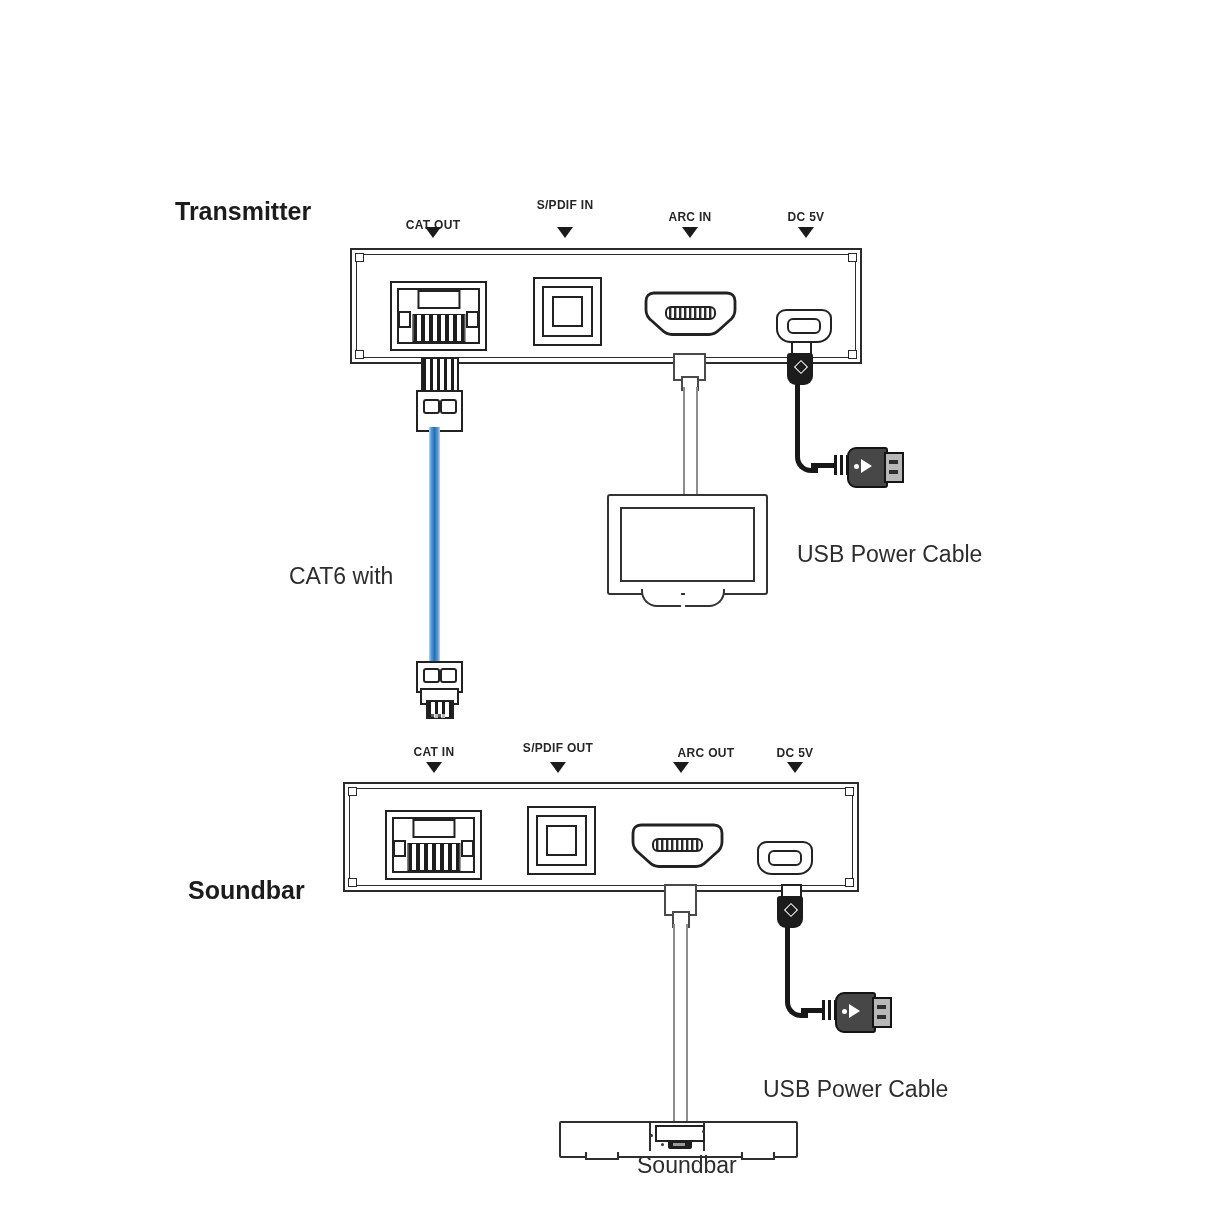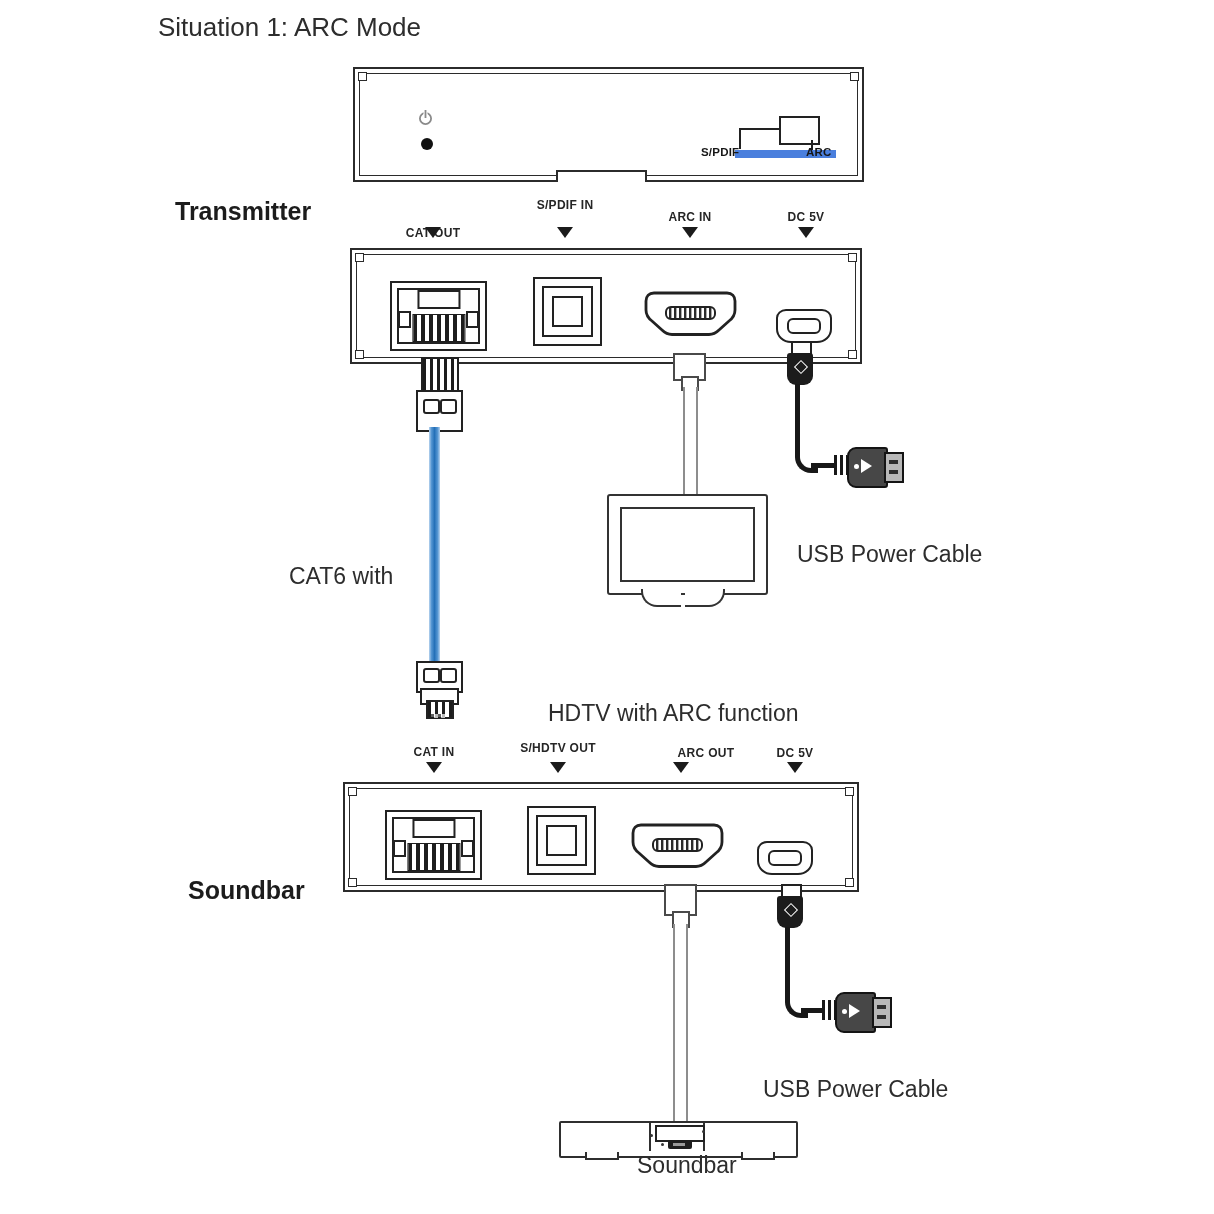--- a/index.html
+++ b/index.html
@@ -50,46 +50,25 @@
   .wneck{position:absolute;border:2px solid #222;background:#fff}
   .sb{position:absolute;border:2.5px solid #2f2f2f;border-radius:2px;background:#fff}
   .sbfoot{position:absolute;border:2px solid #2f2f2f;border-top:none;background:#fff;height:6px;width:30px}
   .dot{position:absolute;width:3px;height:3px;background:#333;border-radius:50%}
 </style>
 </head>
 <body>
 
 <div id="canvas">
 
-  <div class="lbl title" style="left:158px;top:12px">Situation 1: ARC Mode</div>
-
-  <div class="box" style="left:353px;top:67px;width:507px;height:111px">
-    <div class="inner"></div>
-    <div class="corner" style="left:3px;top:3px"></div>
-    <div class="corner" style="right:3px;top:3px"></div>
-    <svg style="position:absolute;left:62px;top:39px" width="17" height="19">
-      <circle cx="8.5" cy="10.5" r="5.6" stroke="#8a8a8a" fill="none" stroke-width="1.8"></circle>
-      <line x1="8.5" y1="8" x2="8.5" y2="2" stroke="#ffffff" stroke-width="4"></line>
-      <line x1="8.5" y1="2" x2="8.5" y2="10" stroke="#8a8a8a" stroke-width="1.8"></line>
-    </svg>
-    <div class="led" style="left:66px;top:69px"></div>
-
-    <div class="line" style="left:384px;top:59px;width:42px;height:2px"></div>
-    <div class="line" style="left:384px;top:59px;width:2px;height:21px"></div>
-    <div class="switchrect" style="left:424px;top:47px;width:37px;height:25px"></div>
-    <div class="line" style="left:456px;top:71px;width:2px;height:10px"></div>
-    <div class="bluebar" style="left:380px;top:81px;width:101px;height:8px"></div>
-    <div class="swlbl" style="left:346px;top:77px">S/PDIF</div>
-    <div class="swlbl" style="left:451px;top:77px">ARC</div>
-    <div class="notch" style="left:201px;top:101px;width:87px;height:10px"></div>
-  </div>
+
 
   <div class="lbl section" style="left:175px;top:197px">Transmitter</div>
 
-  <div class="plabel" style="left:433px;top:226px">CAT OUT</div>
+  <div class="plabel" style="left:433px;top:218px">CAT OUT</div>
   <div class="tri" style="left:433px;top:227px"></div>
   <div class="plabel" style="left:565px;top:198px">S/PDIF IN</div>
   <div class="tri" style="left:565px;top:227px"></div>
   <div class="plabel" style="left:690px;top:210px">ARC IN</div>
   <div class="tri" style="left:690px;top:227px"></div>
   <div class="plabel" style="left:806px;top:210px">DC 5V</div>
   <div class="tri" style="left:806px;top:227px"></div>
 
   <div class="box" style="left:350px;top:248px;width:508px;height:112px">
     <div class="inner"></div>
@@ -139,21 +118,20 @@
   <div class="stripes" style="left:431px;top:714px;width:14px;height:4px;border:none;opacity:.7"></div>
 
   <div class="obox" style="left:673px;top:353px;width:29px;height:24px;border-color:#4a4a4a;border-width:2.5px"></div>
   <div class="obox" style="left:681px;top:376px;width:14px;height:11px;border-color:#4a4a4a"></div>
   <div class="graycable" style="left:683px;top:387px;width:11px;height:108px"></div>
   <div class="tv" style="left:607px;top:494px;width:157px;height:97px">
     <div class="scr"></div>
   </div>
   <div style="position:absolute;left:641px;top:589px;width:38px;height:16px;border-left:2.5px solid #333;border-bottom:2.5px solid #333;border-bottom-left-radius:16px;background:#fff"></div>
   <div style="position:absolute;left:685px;top:589px;width:38px;height:16px;border-right:2.5px solid #333;border-bottom:2.5px solid #333;border-bottom-right-radius:16px;background:#fff"></div>
-  <div class="lbl ann" style="left:548px;top:700px">HDTV with ARC function</div>
 
   <div class="wneck" style="left:791px;top:341px;width:17px;height:13px"></div>
   <div class="mplugbody" style="left:787px;top:353px;width:26px;height:32px">
     <div class="diamond" style="left:9px;top:9px"></div>
   </div>
   <div class="blackcable" style="left:795px;top:384px;width:5px;height:67px"></div>
   <div class="curve" style="left:795px;top:450px;width:18px;height:18px"></div>
   <div class="blackcable" style="left:811px;top:463px;width:23px;height:5px"></div>
   <div class="ribs" style="left:834px;top:455px;width:13px;height:20px"></div>
   <div class="usbA" style="left:847px;top:447px;width:37px;height:37px">
@@ -161,21 +139,21 @@
     <div class="wtri" style="left:12px;top:10px"></div>
   </div>
   <div class="usbEnd" style="left:884px;top:452px;width:16px;height:27px">
     <div class="usbSlot" style="left:3px;top:6px;width:9px;height:4px"></div>
     <div class="usbSlot" style="left:3px;top:16px;width:9px;height:4px"></div>
   </div>
   <div class="lbl ann" style="left:797px;top:541px">USB Power Cable</div>
 
   <div class="plabel" style="left:434px;top:745px">CAT IN</div>
   <div class="tri" style="left:434px;top:762px"></div>
-  <div class="plabel" style="left:558px;top:741px">S/HDTV OUT</div>
+  <div class="plabel" style="left:558px;top:741px">S/PDIF OUT</div>
   <div class="tri" style="left:558px;top:762px"></div>
   <div class="plabel" style="left:706px;top:746px">ARC OUT</div>
   <div class="tri" style="left:681px;top:762px"></div>
   <div class="plabel" style="left:795px;top:746px">DC 5V</div>
   <div class="tri" style="left:795px;top:762px"></div>
 
   <div class="box" style="left:343px;top:782px;width:512px;height:106px">
     <div class="inner"></div>
     <div class="corner" style="left:3px;top:3px"></div>
     <div class="corner" style="right:3px;top:3px"></div>

